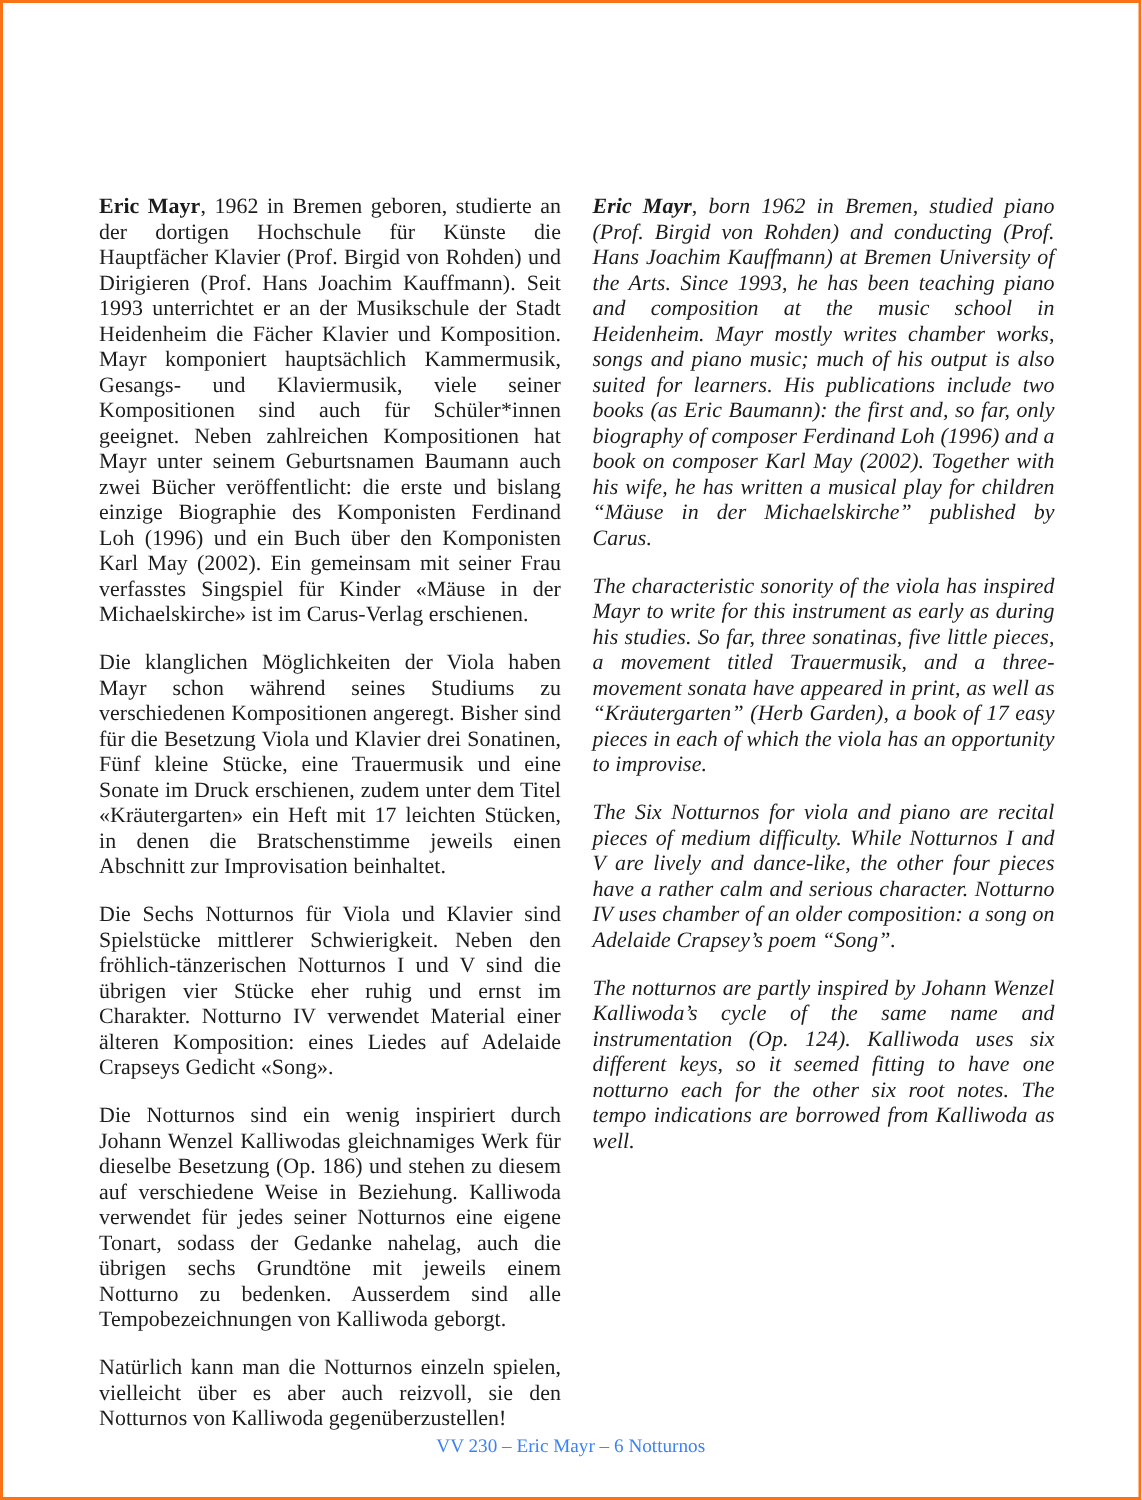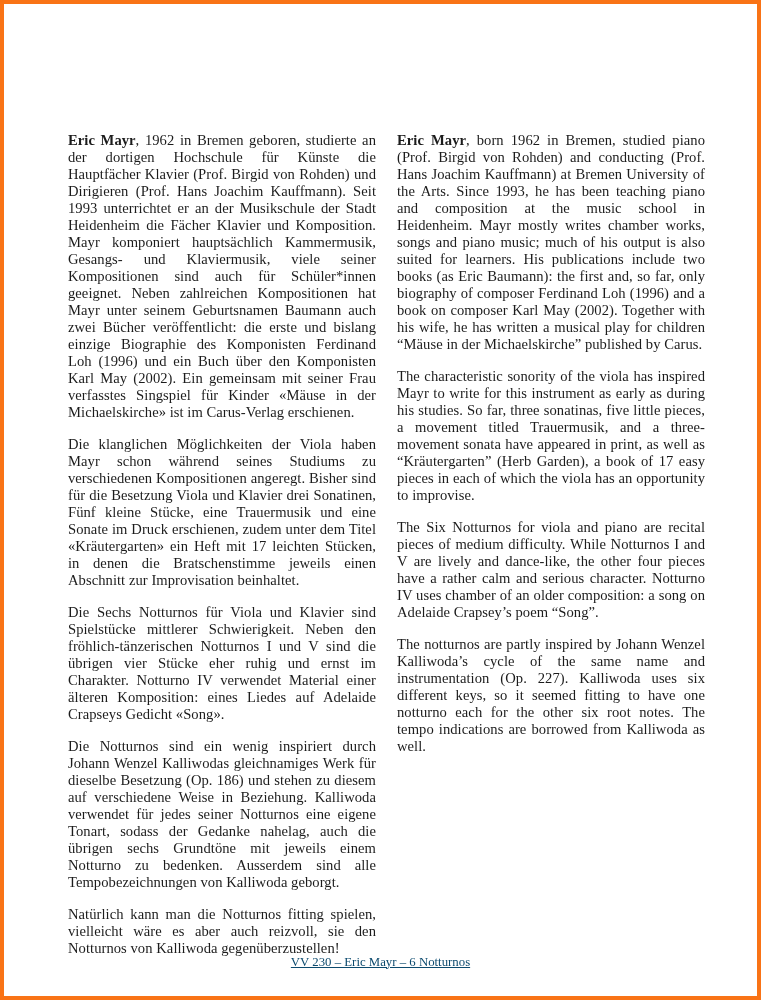--- a/index.html
+++ b/index.html
@@ -6,21 +6,21 @@
     margin: 0;
     padding: 0;
     background: #ffffff;
   }
   .page {
     position: relative;
     box-sizing: border-box;
     width: 761px;
     height: 1000px;
     background: #ffffff;
-    border: 4px solid #f97316;
+    border: 2px solid #f97316;
     font-family: "Liberation Serif", serif;
     color: #1c1c1c;
     overflow: hidden;
   }
   .columns {
     position: absolute;
     top: 128px;
     left: 64px;
     display: flex;
     gap: 21px;
@@ -32,56 +32,56 @@
     line-height: 17px;
     letter-spacing: 0.05px;
   }
   .col p {
     margin: 0 0 15px 0;
   }
   .col p:last-child {
     margin-bottom: 0;
   }
   .col-italic {
+    font-style: italic;
   }
   .lead-name {
     font-weight: bold;
   }
   .footer {
     position: absolute;
     left: 0;
     right: 0;
     bottom: 26px;
     text-align: center;
     font-size: 12.8px;
     line-height: 15.5px;
-    color: #0c4a6e;
-    text-decoration: underline;
+    color: #3b82f6;
   }
 </style>
 </head>
 <body>
 
 <div class="page">
 
   <div class="columns">
 
     <div class="col" lang="de">
       <p><span class="lead-name">Eric Mayr</span><span>, 1962 in Bremen geboren, studierte an der dortigen Hochschule für Künste die Hauptfächer Klavier (Prof. Birgid von Rohden) und Dirigieren (Prof. Hans Joachim Kauffmann). Seit 1993 unterrichtet er an der Musikschule der Stadt Heidenheim die Fächer Klavier und Komposition. Mayr komponiert hauptsächlich Kammermusik, Gesangs- und Klaviermusik, viele seiner Kompositionen sind auch für Schüler*innen geeignet. Neben zahlreichen Kompositionen hat Mayr unter seinem Geburtsnamen Baumann auch zwei Bücher veröffentlicht: die erste und bislang einzige Biographie des Komponisten Ferdinand Loh (1996) und ein Buch über den Komponisten Karl May (2002). Ein gemeinsam mit seiner Frau verfasstes Singspiel für Kinder «Mäuse in der Michaelskirche» ist im Carus-Verlag erschienen.</span></p>
       <p>Die klanglichen Möglichkeiten der Viola haben Mayr schon während seines Studiums zu verschiedenen Kompositionen angeregt. Bisher sind für die Besetzung Viola und Klavier drei Sonatinen, Fünf kleine Stücke, eine Trauermusik und eine Sonate im Druck erschienen, zudem unter dem Titel «Kräutergarten» ein Heft mit 17 leichten Stücken, in denen die Bratschenstimme jeweils einen Abschnitt zur Improvisation beinhaltet.</p>
       <p>Die Sechs Notturnos für Viola und Klavier sind Spielstücke mittlerer Schwierigkeit. Neben den fröhlich-tänzerischen Notturnos I und V sind die übrigen vier Stücke eher ruhig und ernst im Charakter. Notturno IV verwendet Material einer älteren Komposition: eines Liedes auf Adelaide Crapseys Gedicht «Song».</p>
       <p>Die Notturnos sind ein wenig inspiriert durch Johann Wenzel Kalliwodas gleichnamiges Werk für dieselbe Besetzung (Op. 186) und stehen zu diesem auf verschiedene Weise in Beziehung. Kalliwoda verwendet für jedes seiner Notturnos eine eigene Tonart, sodass der Gedanke nahelag, auch die übrigen sechs Grundtöne mit jeweils einem Notturno zu bedenken. Ausserdem sind alle Tempobezeichnungen von Kalliwoda geborgt.</p>
-      <p>Natürlich kann man die Notturnos fitting spielen, vielleicht wäre es aber auch reizvoll, sie den Notturnos von Kalliwoda gegenüberzustellen!</p>
+      <p>Natürlich kann man die Notturnos einzeln spielen, vielleicht über es aber auch reizvoll, sie den Notturnos von Kalliwoda gegenüberzustellen!</p>
     </div>
 
     <div class="col col-italic" lang="en">
       <p><span class="lead-name">Eric Mayr</span><span>, born 1962 in Bremen, studied piano (Prof. Birgid von Rohden) and conducting (Prof. Hans Joachim Kauffmann) at Bremen University of the Arts. Since 1993, he has been teaching piano and composition at the music school in Heidenheim. Mayr mostly writes chamber works, songs and piano music; much of his output is also suited for learners. His publications include two books (as Eric Baumann): the first and, so far, only biography of composer Ferdinand Loh (1996) and a book on composer Karl May (2002). Together with his wife, he has written a musical play for children “Mäuse in der Michaelskirche” published by Carus.</span></p>
       <p>The characteristic sonority of the viola has inspired Mayr to write for this instrument as early as during his studies. So far, three sonatinas, five little pieces, a movement titled Trauermusik, and a three-movement sonata have appeared in print, as well as “Kräutergarten” (Herb Garden), a book of 17 easy pieces in each of which the viola has an opportunity to improvise.</p>
       <p>The Six Notturnos for viola and piano are recital pieces of medium difficulty. While Notturnos I and V are lively and dance-like, the other four pieces have a rather calm and serious character. Notturno IV uses chamber of an older composition: a song on Adelaide Crapsey’s poem “Song”.</p>
-      <p>The notturnos are partly inspired by Johann Wenzel Kalliwoda’s cycle of the same name and instrumentation (Op. 227). Kalliwoda uses six different keys, so it seemed fitting to have one notturno each for the other six root notes. The tempo indications are borrowed from Kalliwoda as well.</p>
+      <p>The notturnos are partly inspired by Johann Wenzel Kalliwoda’s cycle of the same name and instrumentation (Op. 124). Kalliwoda uses six different keys, so it seemed fitting to have one notturno each for the other six root notes. The tempo indications are borrowed from Kalliwoda as well.</p>
     </div>
 
   </div>
 
   <div class="footer">
     <div>VV 230 – Eric Mayr – 6 Notturnos</div>
   </div>
 
 </div>
 

